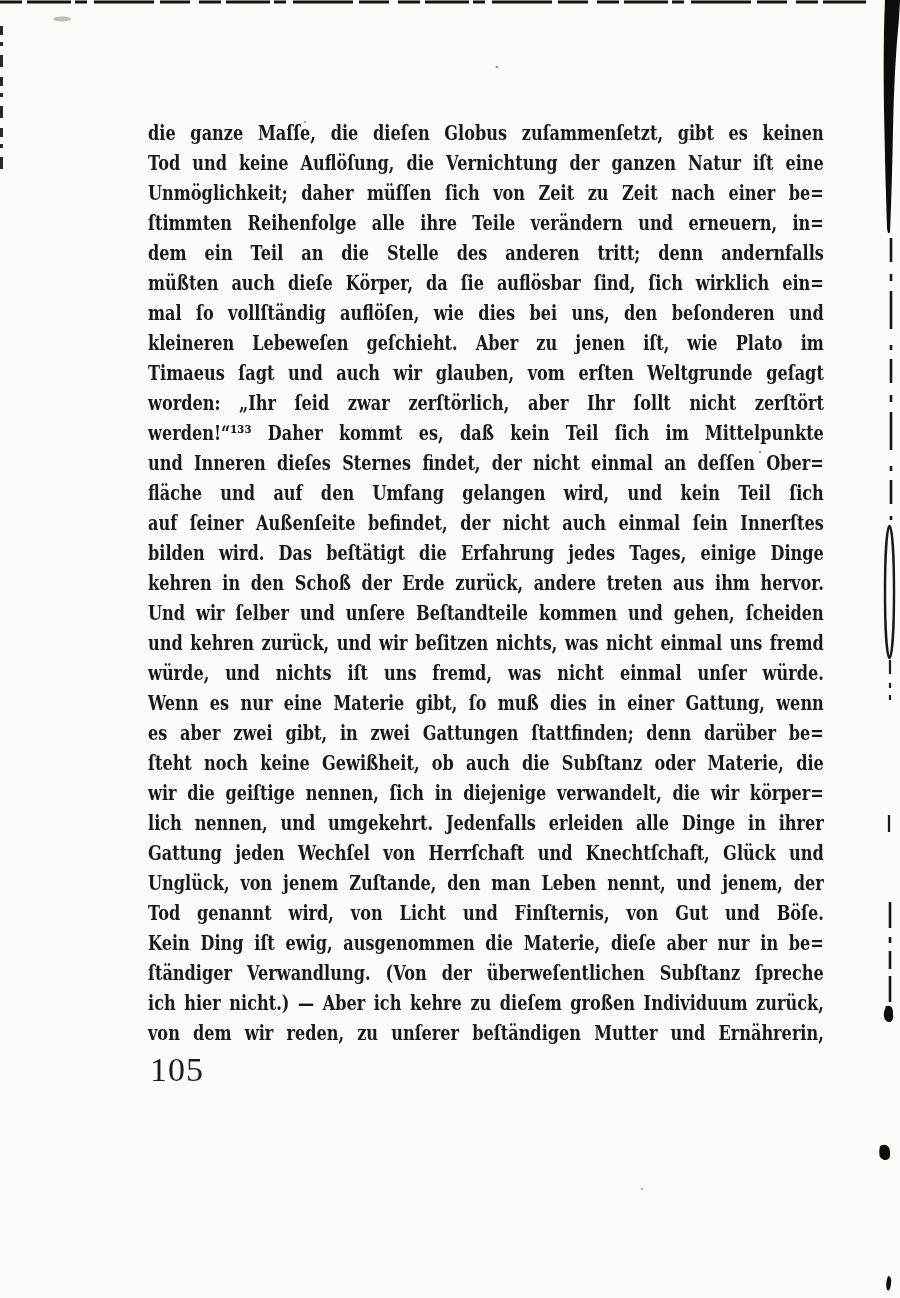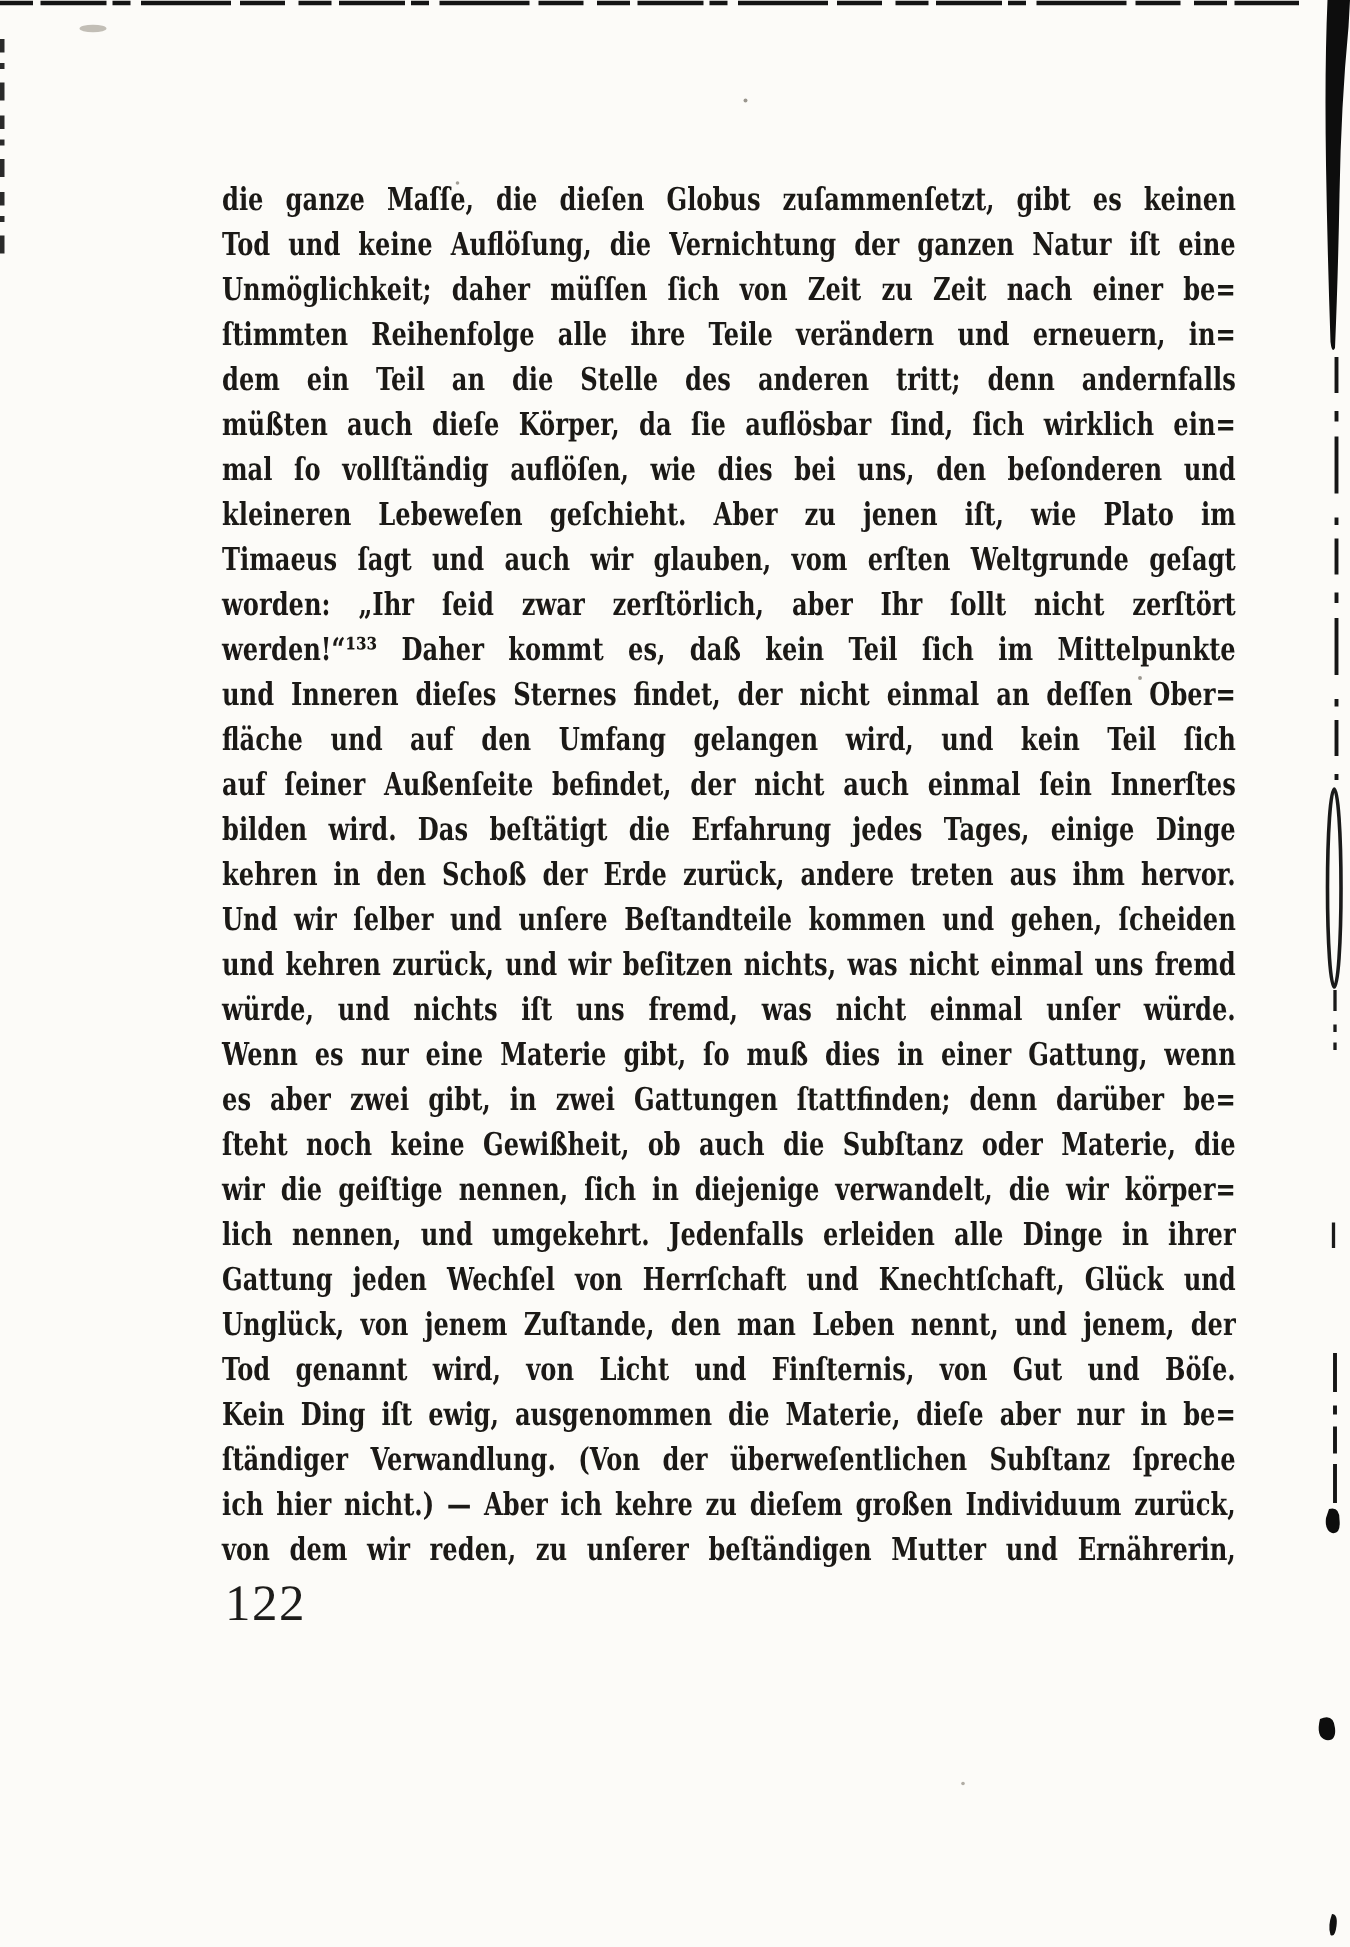--- a/index.html
+++ b/index.html
@@ -113,15 +113,15 @@
     <div class="line">lich nennen, und umgekehrt. Jedenfalls erleiden alle Dinge in ihrer</div>
     <div class="line">Gattung jeden Wechſel von Herrſchaft und Knechtſchaft, Glück und</div>
     <div class="line">Unglück, von jenem Zuſtande, den man Leben nennt, und jenem, der</div>
     <div class="line">Tod genannt wird, von Licht und Finſternis, von Gut und Böſe.</div>
     <div class="line">Kein Ding iſt ewig, ausgenommen die Materie, dieſe aber nur in be=</div>
     <div class="line">ſtändiger Verwandlung. (Von der überweſentlichen Subſtanz ſpreche</div>
     <div class="line">ich hier nicht.) — Aber ich kehre zu dieſem großen Individuum zurück,</div>
     <div class="line">von dem wir reden, zu unſerer beſtändigen Mutter und Ernährerin,</div>
   </div>
 
-  <div class="pagenum">122</div>
+  <div class="pagenum">105</div>
 
 </div>
 
 </body></html>

